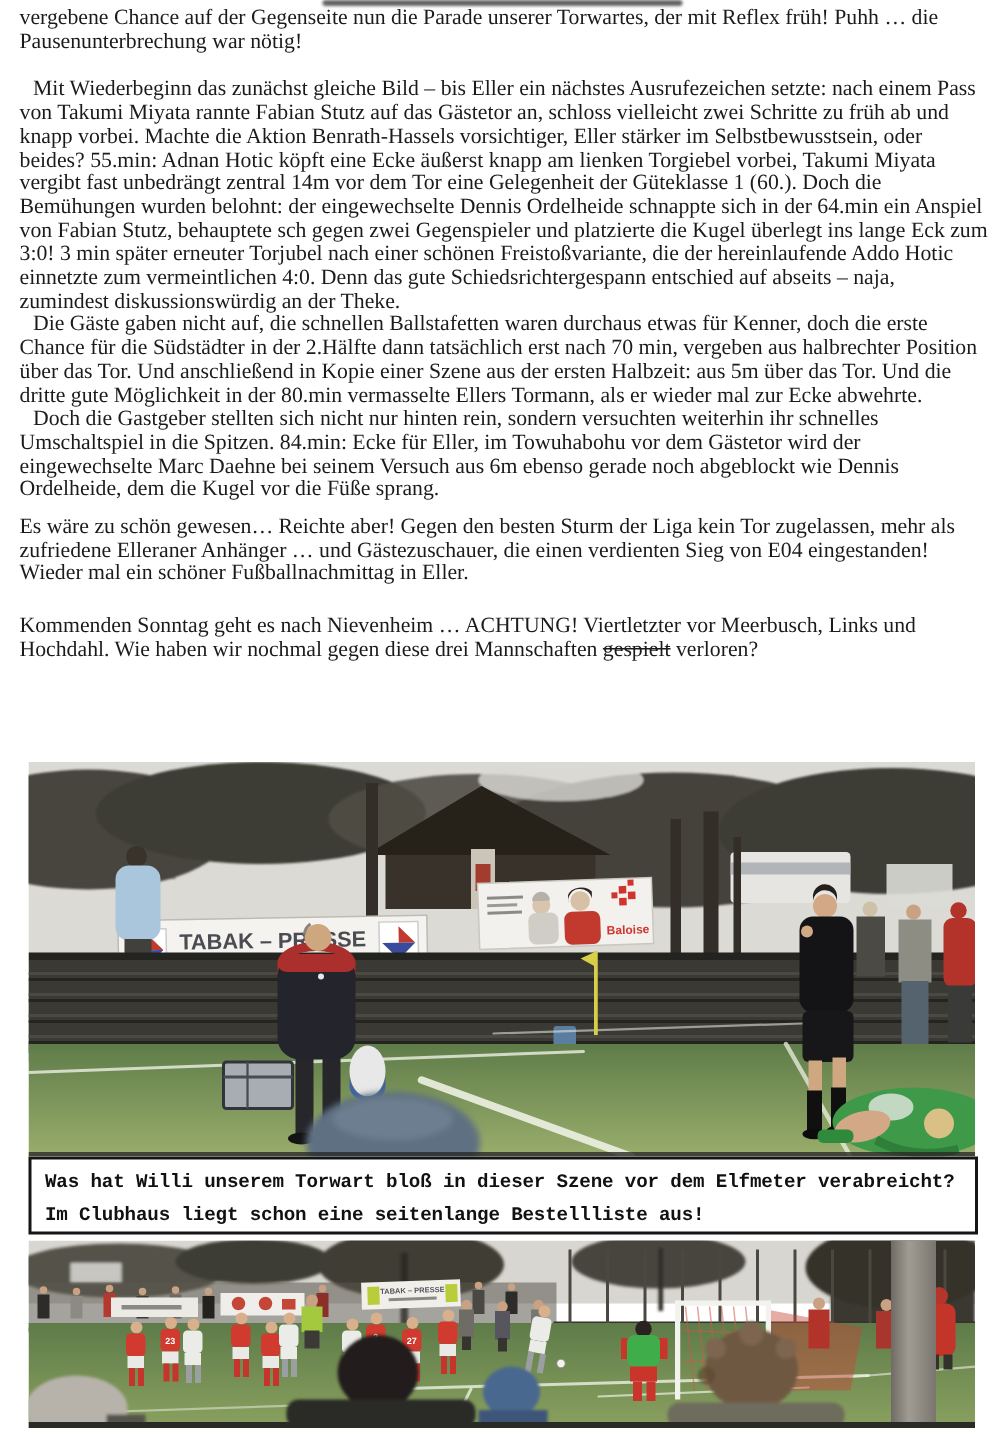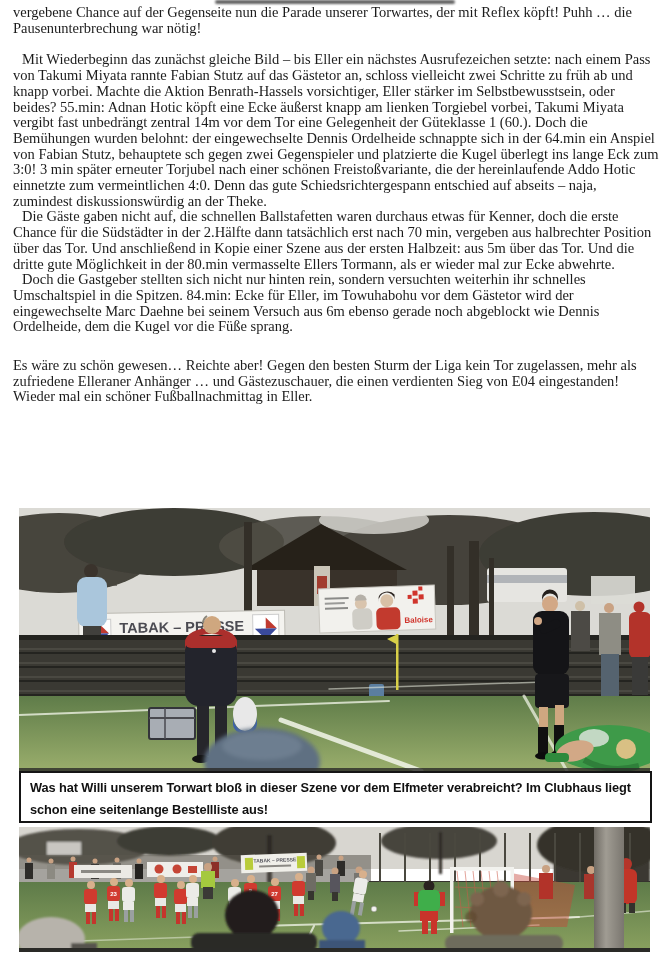--- a/index.html
+++ b/index.html
@@ -10,47 +10,48 @@
   .top-smudge{
     position:absolute;left:215px;top:0;width:240px;height:4px;
     background:#474747;filter:blur(1.2px);opacity:.85;border-radius:2px;
   }
   .article{
     position:absolute;left:13px;top:5px;width:646px;
     font-size:14.5px;line-height:15.7px;letter-spacing:0px;
   }
   .article p{margin:0;}
   .article p.gap-lg{margin-top:16px;}
-  .article p.gap-md{margin-top:23px;}
+  .article p.gap-md{margin-top:9px;}
   .article p.gap-sm{margin-top:19px;}
   .ind{text-indent:9px;}
   .strike{text-decoration:line-through;}
   .photo{position:absolute;left:19px;display:block;}
   #photo1{top:508px;}
   #photo2{top:827px;}
   .caption-box{
     position:absolute;left:19px;top:771px;width:633px;height:52px;
     box-sizing:border-box;border:2px solid #151515;background:#fff;
     padding:4px 9px 0 9px;
-    font-family:Liberation Sans, sans-serif;font-weight:bold;
+    font-family:Liberation Mono, monospace;font-weight:bold;
     font-size:12.8px;line-height:22px;color:#111;letter-spacing:-0.1px;
   }
   svg text{font-family:"Liberation Sans",sans-serif;}
 </style>
 </head>
 <body>
 
 <div class="top-smudge"></div>
 
 <div class="article">
-  <p>vergebene Chance auf der Gegenseite nun die Parade unserer Torwartes, der mit Reflex köpft! Puhh … die Pausenunterbrechung war nötig!</p>
+  <p>vergebene Chance auf der Gegenseite nun die Parade unserer Torwartes, der mit Reflex früh! Puhh … die Pausenunterbrechung war nötig!</p>
   <p class="gap-lg ind">Mit Wiederbeginn das zunächst gleiche Bild – bis Eller ein nächstes Ausrufezeichen setzte: nach einem Pass von Takumi Miyata rannte Fabian Stutz auf das Gästetor an, schloss vielleicht zwei Schritte zu früh ab und knapp vorbei. Machte die Aktion Benrath-Hassels vorsichtiger, Eller stärker im Selbstbewusstsein, oder beides? 55.min: Adnan Hotic köpft eine Ecke äußerst knapp am lienken Torgiebel vorbei, Takumi Miyata vergibt fast unbedrängt zentral 14m vor dem Tor eine Gelegenheit der Güteklasse 1 (60.). Doch die Bemühungen wurden belohnt: der eingewechselte Dennis Ordelheide schnappte sich in der 64.min ein Anspiel von Fabian Stutz, behauptete sch gegen zwei Gegenspieler und platzierte die Kugel überlegt ins lange Eck zum 3:0! 3 min später erneuter Torjubel nach einer schönen Freistoßvariante, die der hereinlaufende Addo Hotic einnetzte zum vermeintlichen 4:0. Denn das gute Schiedsrichtergespann entschied auf abseits – naja, zumindest diskussionswürdig an der Theke.</p>
   <p class="ind">Die Gäste gaben nicht auf, die schnellen Ballstafetten waren durchaus etwas für Kenner, doch die erste Chance für die Südstädter in der 2.Hälfte dann tatsächlich erst nach 70 min, vergeben aus halbrechter Position über das Tor. Und anschließend in Kopie einer Szene aus der ersten Halbzeit: aus 5m über das Tor. Und die dritte gute Möglichkeit in der 80.min  vermasselte Ellers Tormann, als er wieder mal zur Ecke abwehrte.</p>
   <p class="ind">Doch die Gastgeber stellten sich nicht nur hinten rein, sondern versuchten weiterhin ihr schnelles Umschaltspiel in die Spitzen. 84.min: Ecke für Eller, im Towuhabohu vor dem Gästetor wird der eingewechselte Marc Daehne bei seinem Versuch aus 6m ebenso gerade noch abgeblockt wie Dennis Ordelheide, dem die Kugel vor die Füße sprang.</p>
   <p class="gap-md">Es wäre zu schön gewesen… Reichte aber! Gegen den besten Sturm der Liga kein Tor zugelassen, mehr als zufriedene Elleraner Anhänger … und Gästezuschauer, die einen verdienten Sieg von E04 eingestanden! Wieder mal ein schöner Fußballnachmittag in Eller.</p>
+  <p class="gap-sm"><span>Kommenden Sonntag geht es nach Nievenheim … ACHTUNG! Viertletzter vor Meerbusch, Links und Hochdahl. Wie haben wir nochmal gegen diese drei Mannschaften </span><span class="strike">gespielt</span><span> verloren?</span></p>
 </div>
 
 <svg id="photo1" class="photo" width="631" height="263" viewBox="0 0 631 263">
   <defs>
     <linearGradient id="turfGrad1" x1="0" y1="0" x2="0" y2="1">
       <stop offset="0" stop-color="#5f7c49"></stop>
         <stop offset="1" stop-color="#9aae6c"></stop>
     </linearGradient>
     <filter id="blurA">
         <feGaussianBlur stdDeviation="2"></feGaussianBlur>

